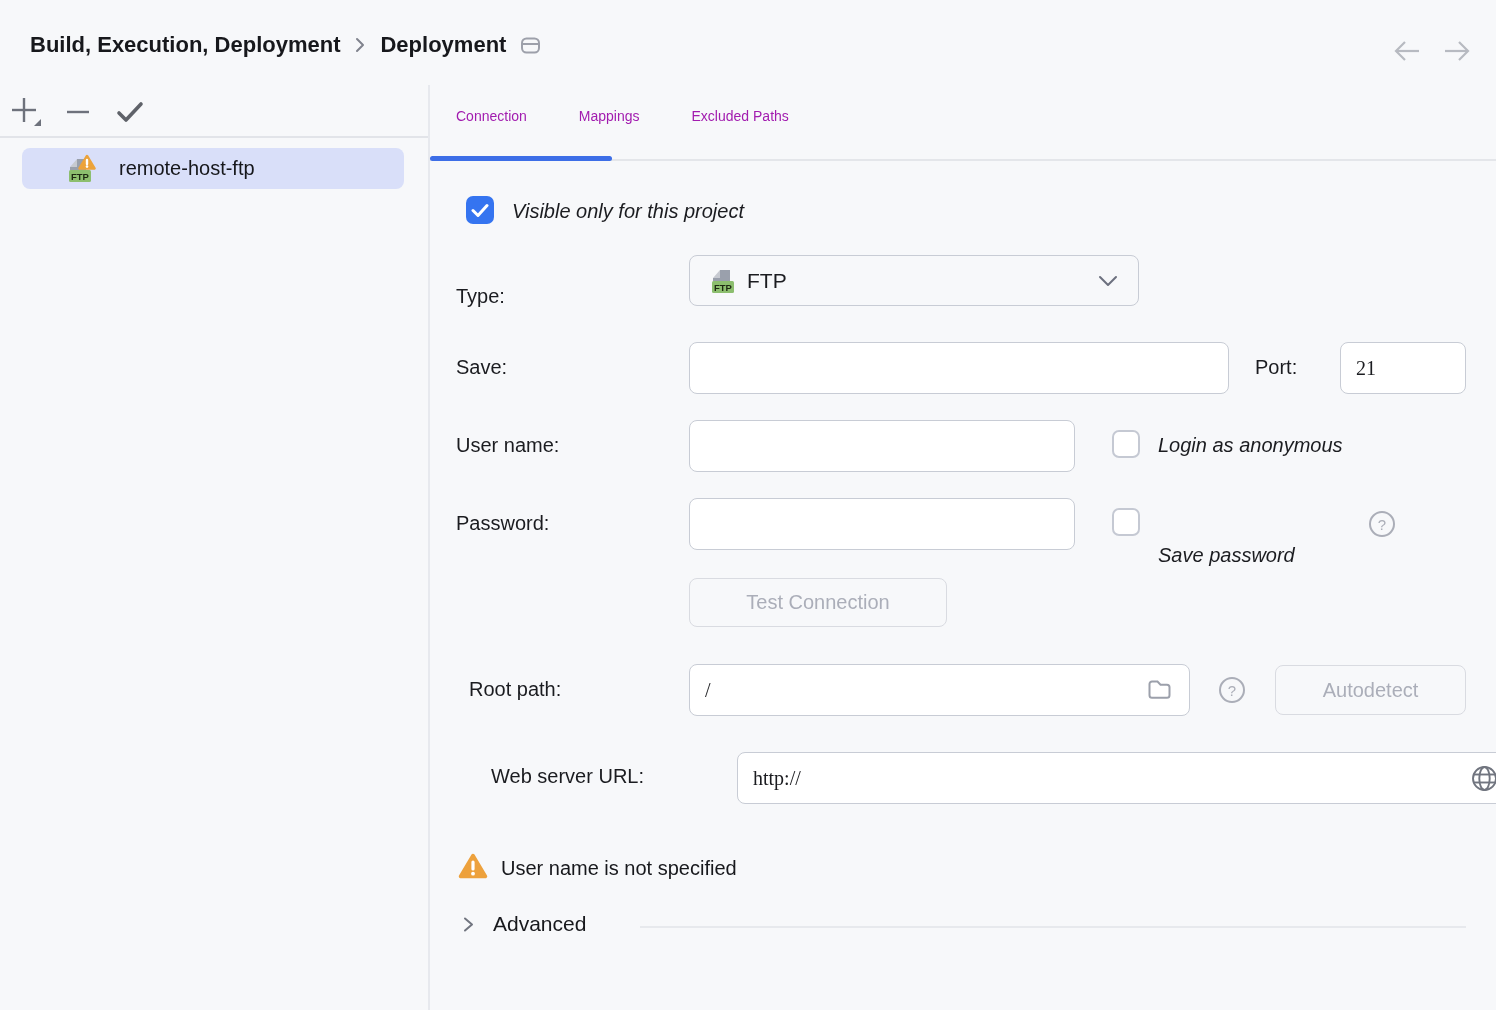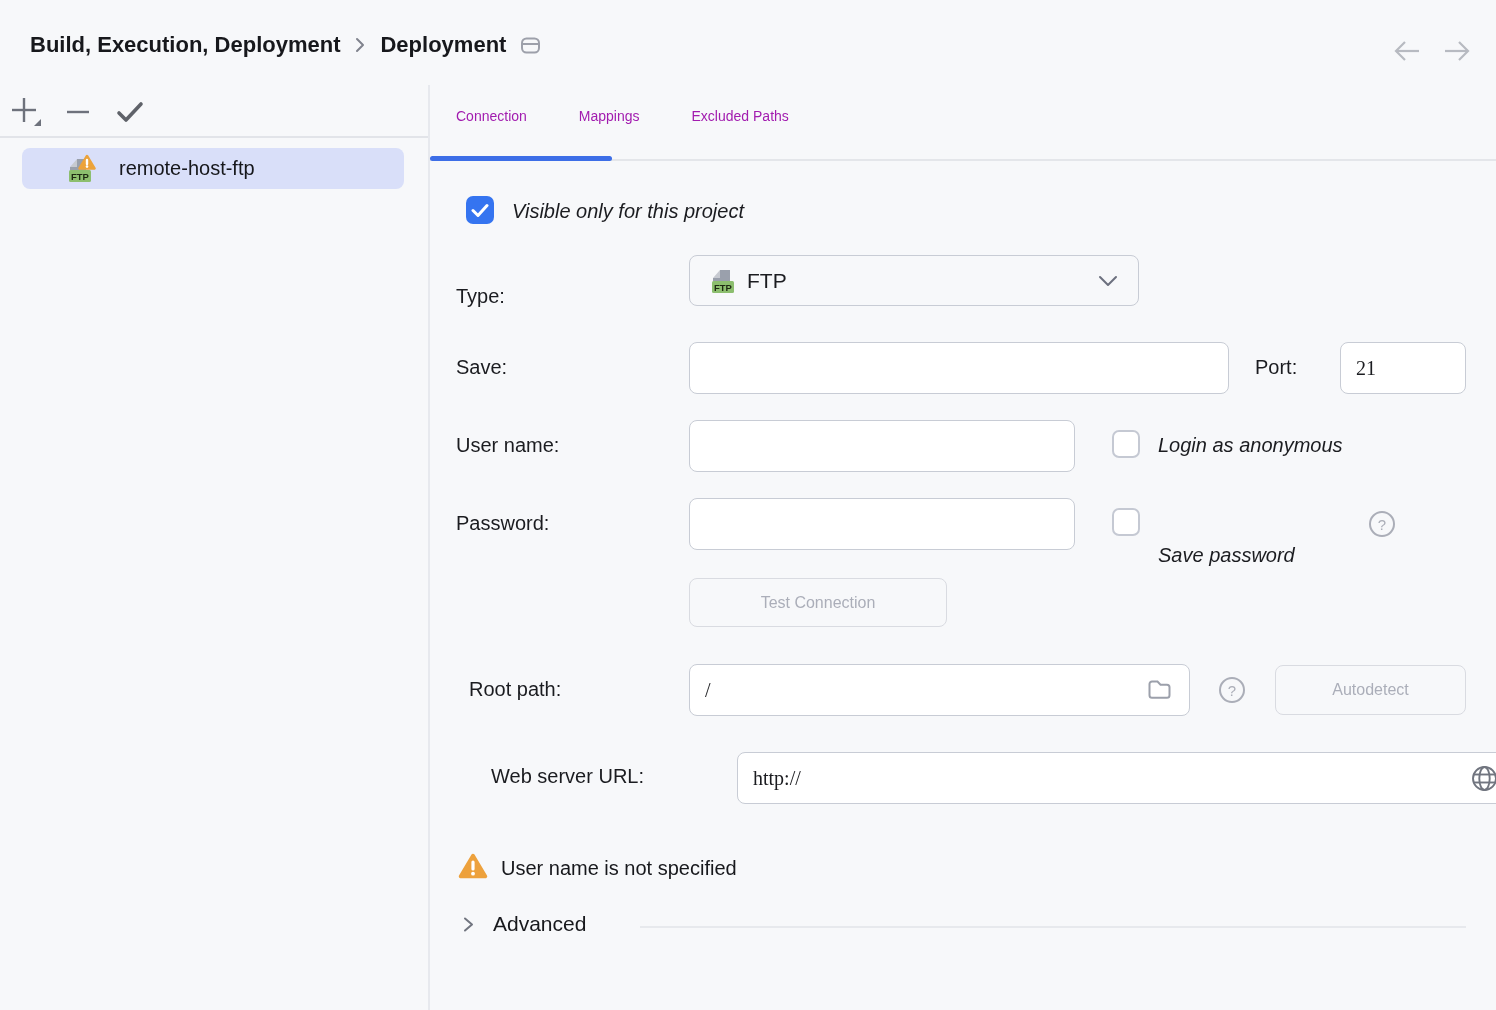--- a/index.html
+++ b/index.html
@@ -59,21 +59,21 @@
     position:absolute; left:689px; top:255px; width:450px; height:51px;
     border:1.5px solid #C8CCD5; border-radius:8px;
     display:flex; align-items:center; padding:0 20px;
   }
   .combo-value { margin-left:10px; font-size:21px; color:#1B1C20; }
   .combo-chevron { margin-left:auto; display:flex; align-items:center; }
 
   .btn {
     position:absolute; border:1.5px solid #D9DBE1; border-radius:8px;
     background:transparent; font-family:"Liberation Sans", sans-serif;
-    font-size:16px; color:#ABAEB9;
+    font-size:20px; color:#ABAEB9;
     display:flex; align-items:center; justify-content:center;
   }
 
   .help-icon { position:absolute; }
 
   .warning-row { position:absolute; left:458px; top:853px; display:flex; align-items:flex-end; gap:13px; }
   .warning-text { font-size:20px; color:#17181C; }
 
   .advanced-row { position:absolute; left:462px; top:912px; display:flex; align-items:center; }
   .advanced-label { margin-left:18px; font-size:21px; color:#17181C; }

